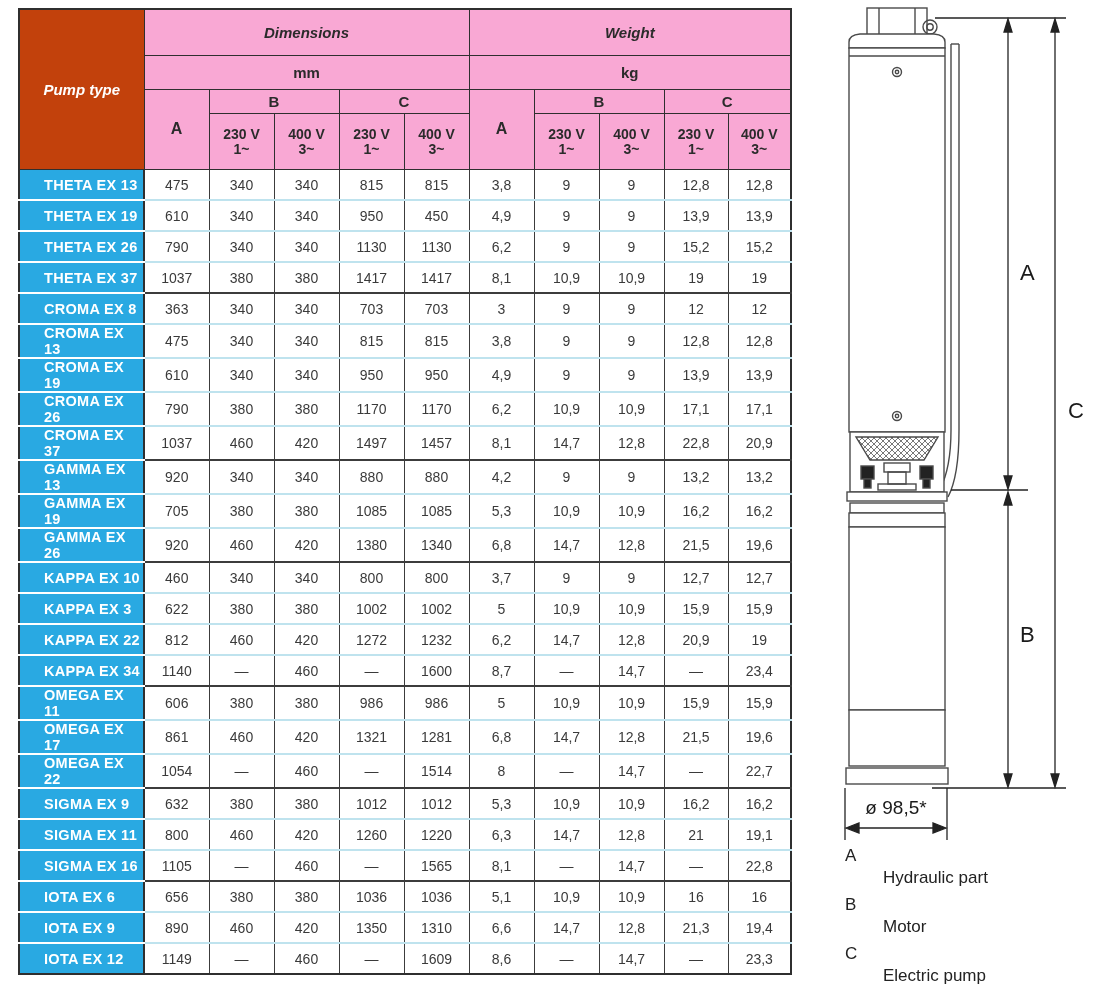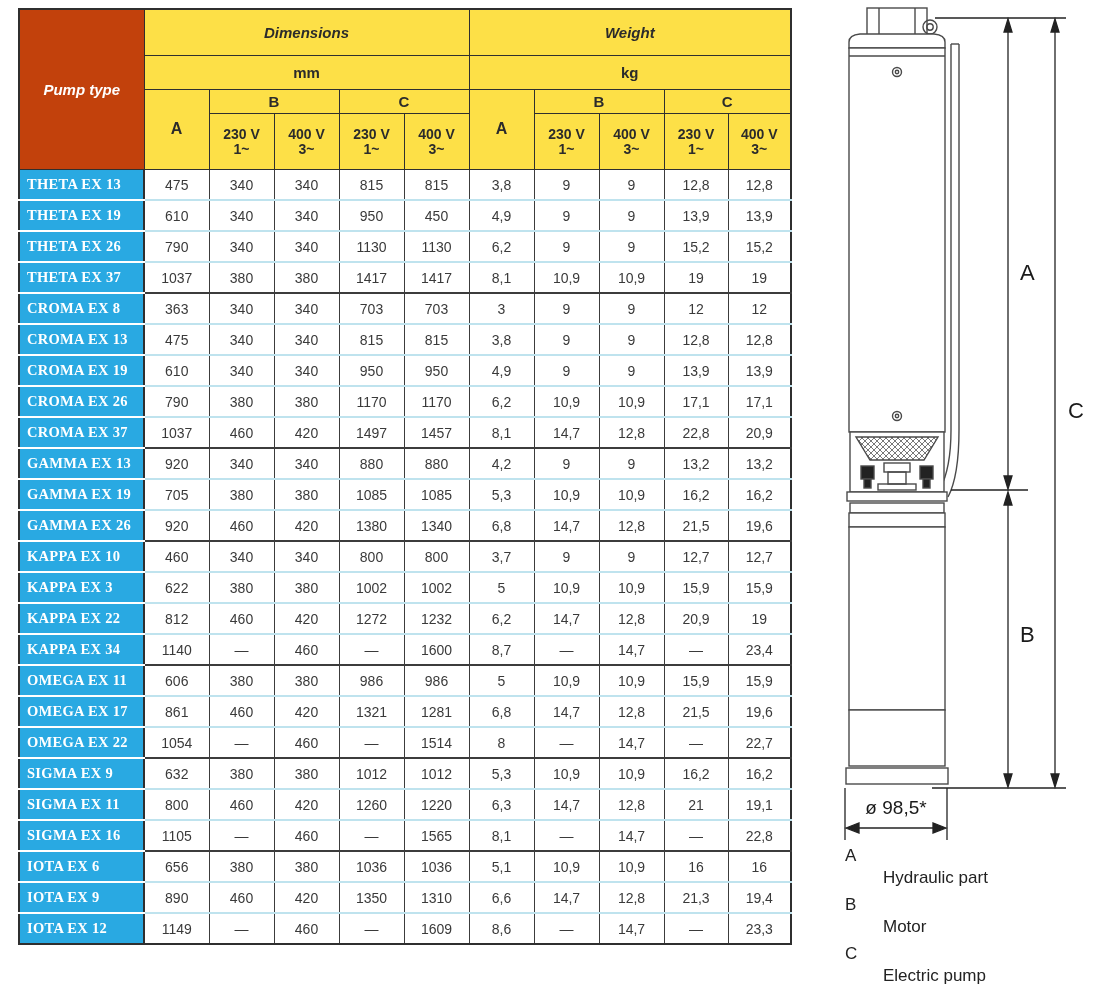--- a/index.html
+++ b/index.html
@@ -5,33 +5,33 @@
   html,body{margin:0;padding:0;background:#fff;}
   .page{position:relative;width:1106px;height:1000px;background:#fff;overflow:hidden;
         font-family:"Liberation Sans",sans-serif;color:#2b2b2b;}
 
   
   table.spec{position:absolute;left:18px;top:8px;width:772px;border-collapse:collapse;
              table-layout:fixed;border:2px solid #2f2f2f;}
   table.spec th,table.spec td{padding:0;text-align:center;vertical-align:middle;}
 
   
-  thead th{border:1.5px solid #2f2f2f;background:#fde047;color:#2b2b2b;font-size:15px;line-height:1.05;}
+  thead th{border:1.5px solid #2f2f2f;background:#f9a8d4;color:#2b2b2b;font-size:15px;line-height:1.05;}
   th.h-group{height:45px;font-style:italic;font-weight:bold;}
   th.h-unit{height:33px;font-weight:bold;}
   th.h-bc{height:23px;font-weight:bold;}
   th.h-volt{height:55px;font-weight:bold;font-size:14px;margin-left:19px;}
   th.h-a{font-weight:bold;font-size:16px;}
   th.corner{background:#c2410c;color:#fff;font-style:italic;font-weight:bold;font-size:15px;
             border:1.5px solid #2f2f2f;}
 
   
   tbody th.pname{background:#29a9e2;color:#fff;font-weight:bold;font-size:14.5px;text-align:left;
-                 padding-left:7px;letter-spacing:.3px;border-bottom:2px solid #fff;
-                 border-right:2px solid #2f2f2f;height:29px;font-family:Liberation Serif, serif;}
+                 padding-left:24px;letter-spacing:.3px;border-bottom:2px solid #fff;
+                 border-right:2px solid #2f2f2f;height:29px;}
   tbody td{font-size:14px;color:#3a3a3a;height:29px;background:#fff;
            border-left:1.5px solid #3c3c3c;border-bottom:2px solid #bfe3ee;}
   tbody tr.group-end td{border-bottom:2px solid #3c3c3c;}
   tbody tr:last-child td{border-bottom:2px solid #2f2f2f;}
   tbody tr:last-child th.pname{border-bottom:2px solid #2f2f2f;}
 
   
   .diagram{position:absolute;left:820px;top:0;width:286px;height:1000px;}
   .dim-label{font-family:"Liberation Sans",sans-serif;font-size:22px;fill:#1a1a1a;}
   .dia-label{font-family:"Liberation Sans",sans-serif;font-size:19px;fill:#1a1a1a;font-weight:500;}

